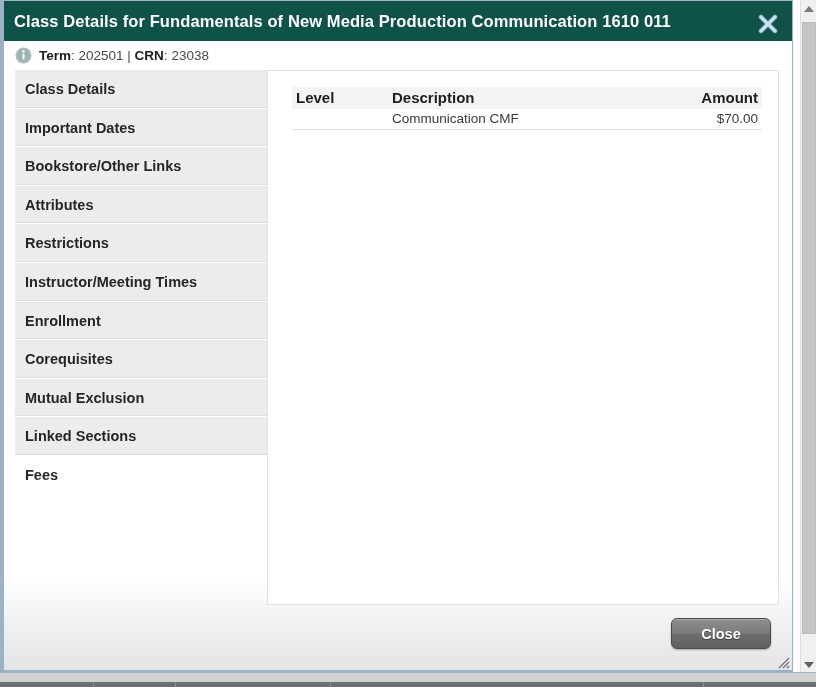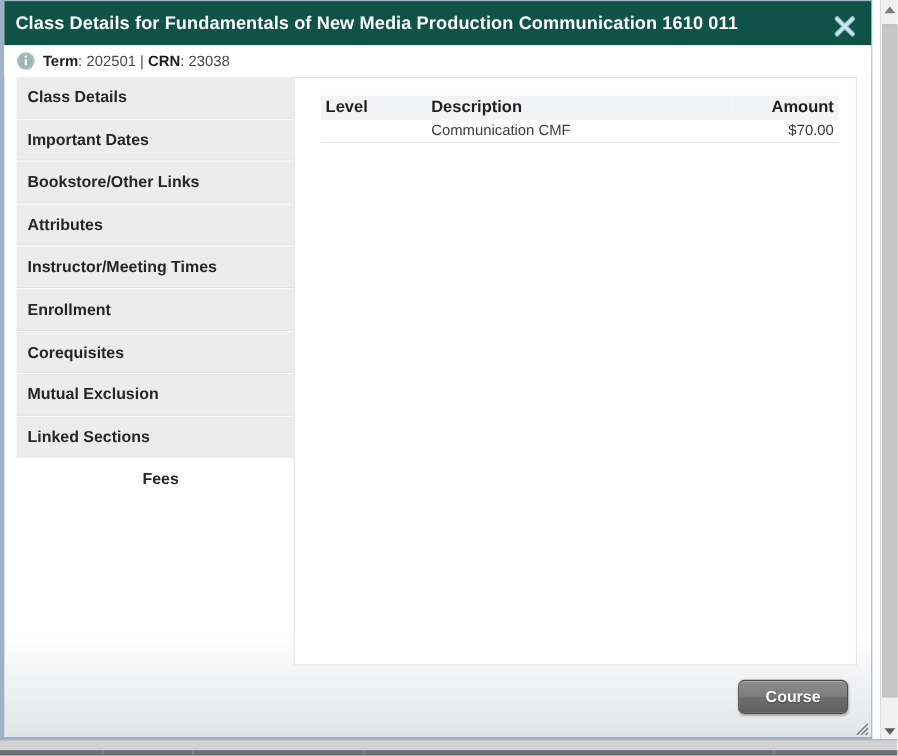--- a/index.html
+++ b/index.html
@@ -188,21 +188,20 @@
     box-shadow: inset 0 -1px 0 #e0e0e0;
     cursor: pointer;
     white-space: nowrap;
     overflow: hidden;
   }
   .tab.active {
     background: #ffffff;
     border-right: 1px solid #ffffff;
     box-shadow: none;
     border-bottom: 1px solid #ffffff;
-    text-align: center;
   }
 
   .panel {
     position: absolute;
     left: 252px;
     top: 0;
     right: 0;
     height: 535px;
     box-sizing: border-box;
     background: #ffffff;
@@ -319,20 +318,21 @@
       <span class="infoline-text"><b>Term</b><span>: </span><span>202501</span><span>&nbsp;|&nbsp;</span><b>CRN</b><span>: </span><span>23038</span></span>
     </div>
 
     <div class="dialog-body">
 
       <div class="tablist">
         <div class="tab"><span>Class Details</span></div>
         <div class="tab"><span>Important Dates</span></div>
         <div class="tab"><span>Bookstore/Other Links</span></div>
         <div class="tab"><span>Attributes</span></div>
+        <div class="tab"><span>Restrictions</span></div>
         <div class="tab"><span>Instructor/Meeting Times</span></div>
         <div class="tab"><span>Enrollment</span></div>
         <div class="tab"><span>Corequisites</span></div>
         <div class="tab"><span>Mutual Exclusion</span></div>
         <div class="tab"><span>Linked Sections</span></div>
         <div class="tab active"><span>Fees</span></div>
       </div>
 
       <div class="panel">
         <table class="fees-table">
@@ -349,21 +349,21 @@
               <td>Communication CMF</td>
               <td class="amount">$70.00</td>
             </tr>
           </tbody>
         </table>
       </div>
 
     </div>
 
     <div class="dialog-footer">
-      <div class="close-button">Course</div>
+      <div class="close-button">Close</div>
       <div class="resize-grip">
         <svg width="15" height="15" viewBox="0 0 15 15" aria-hidden="true">
           <g stroke="#6f6f6f" stroke-width="1.1">
             <line x1="14" y1="4" x2="4" y2="14"></line>
             <line x1="14" y1="8" x2="8" y2="14"></line>
             <line x1="14" y1="12" x2="12" y2="14"></line>
           </g>
         </svg>
       </div>
     </div>

